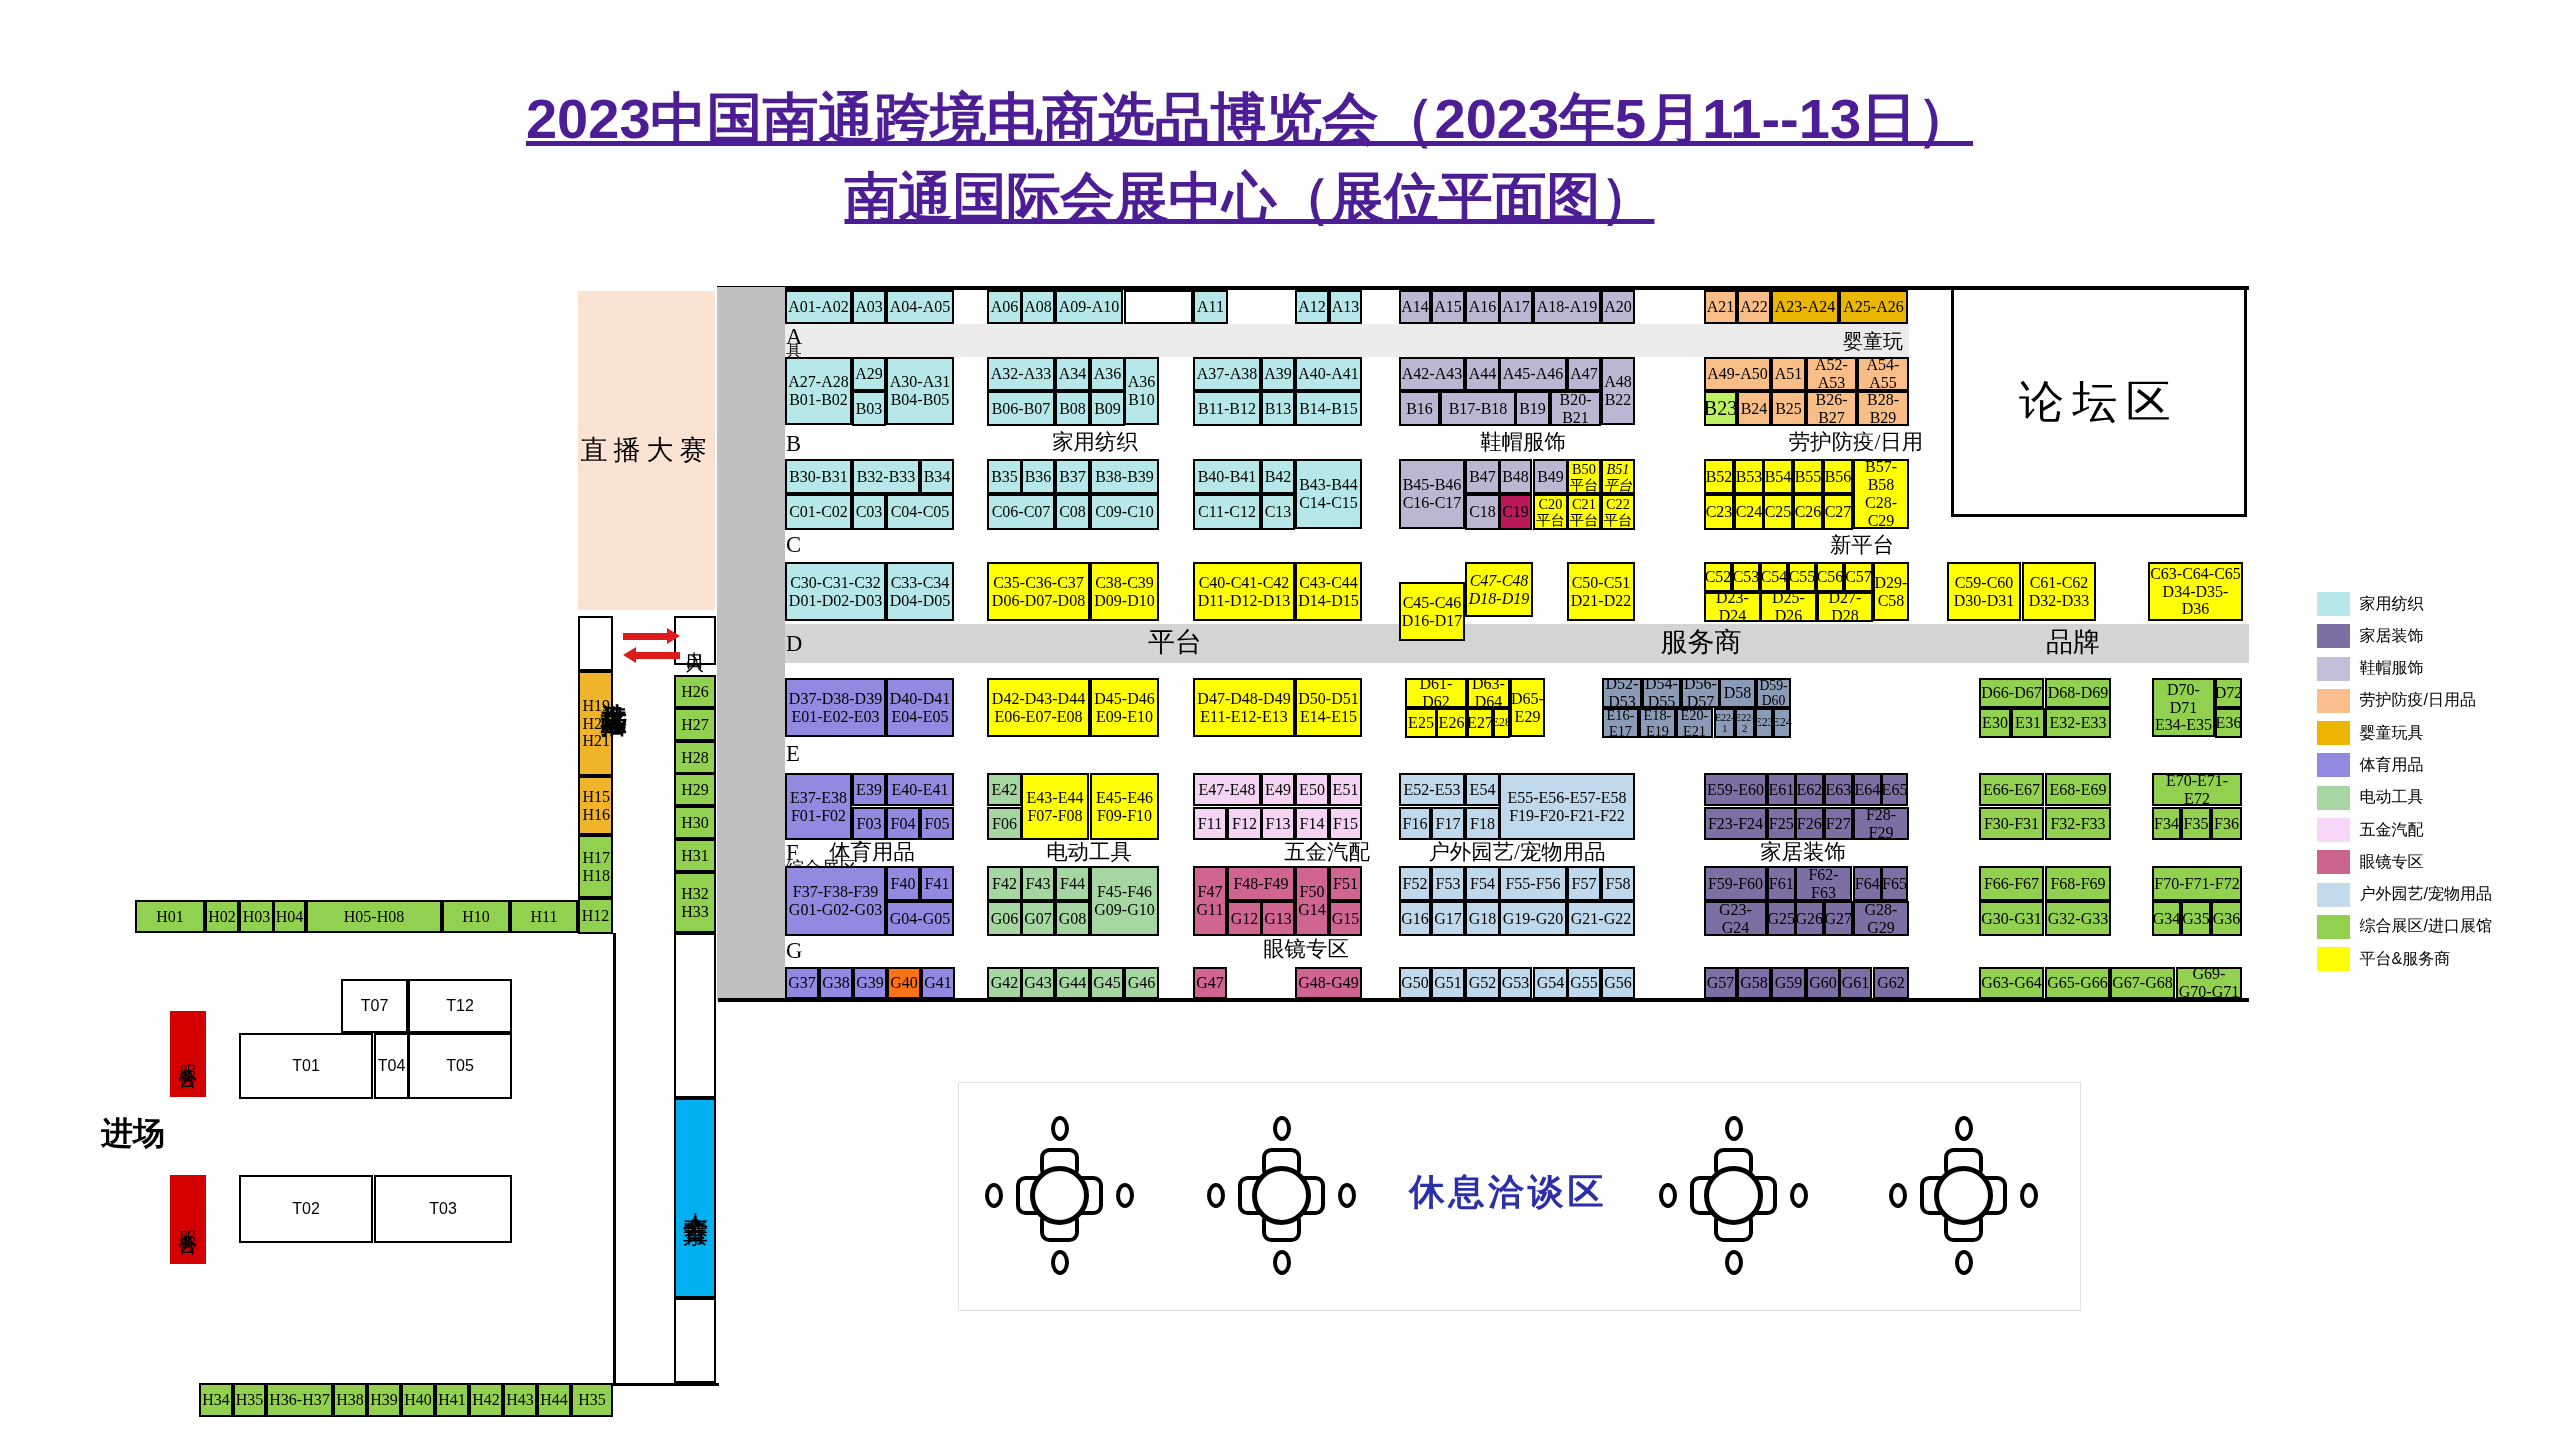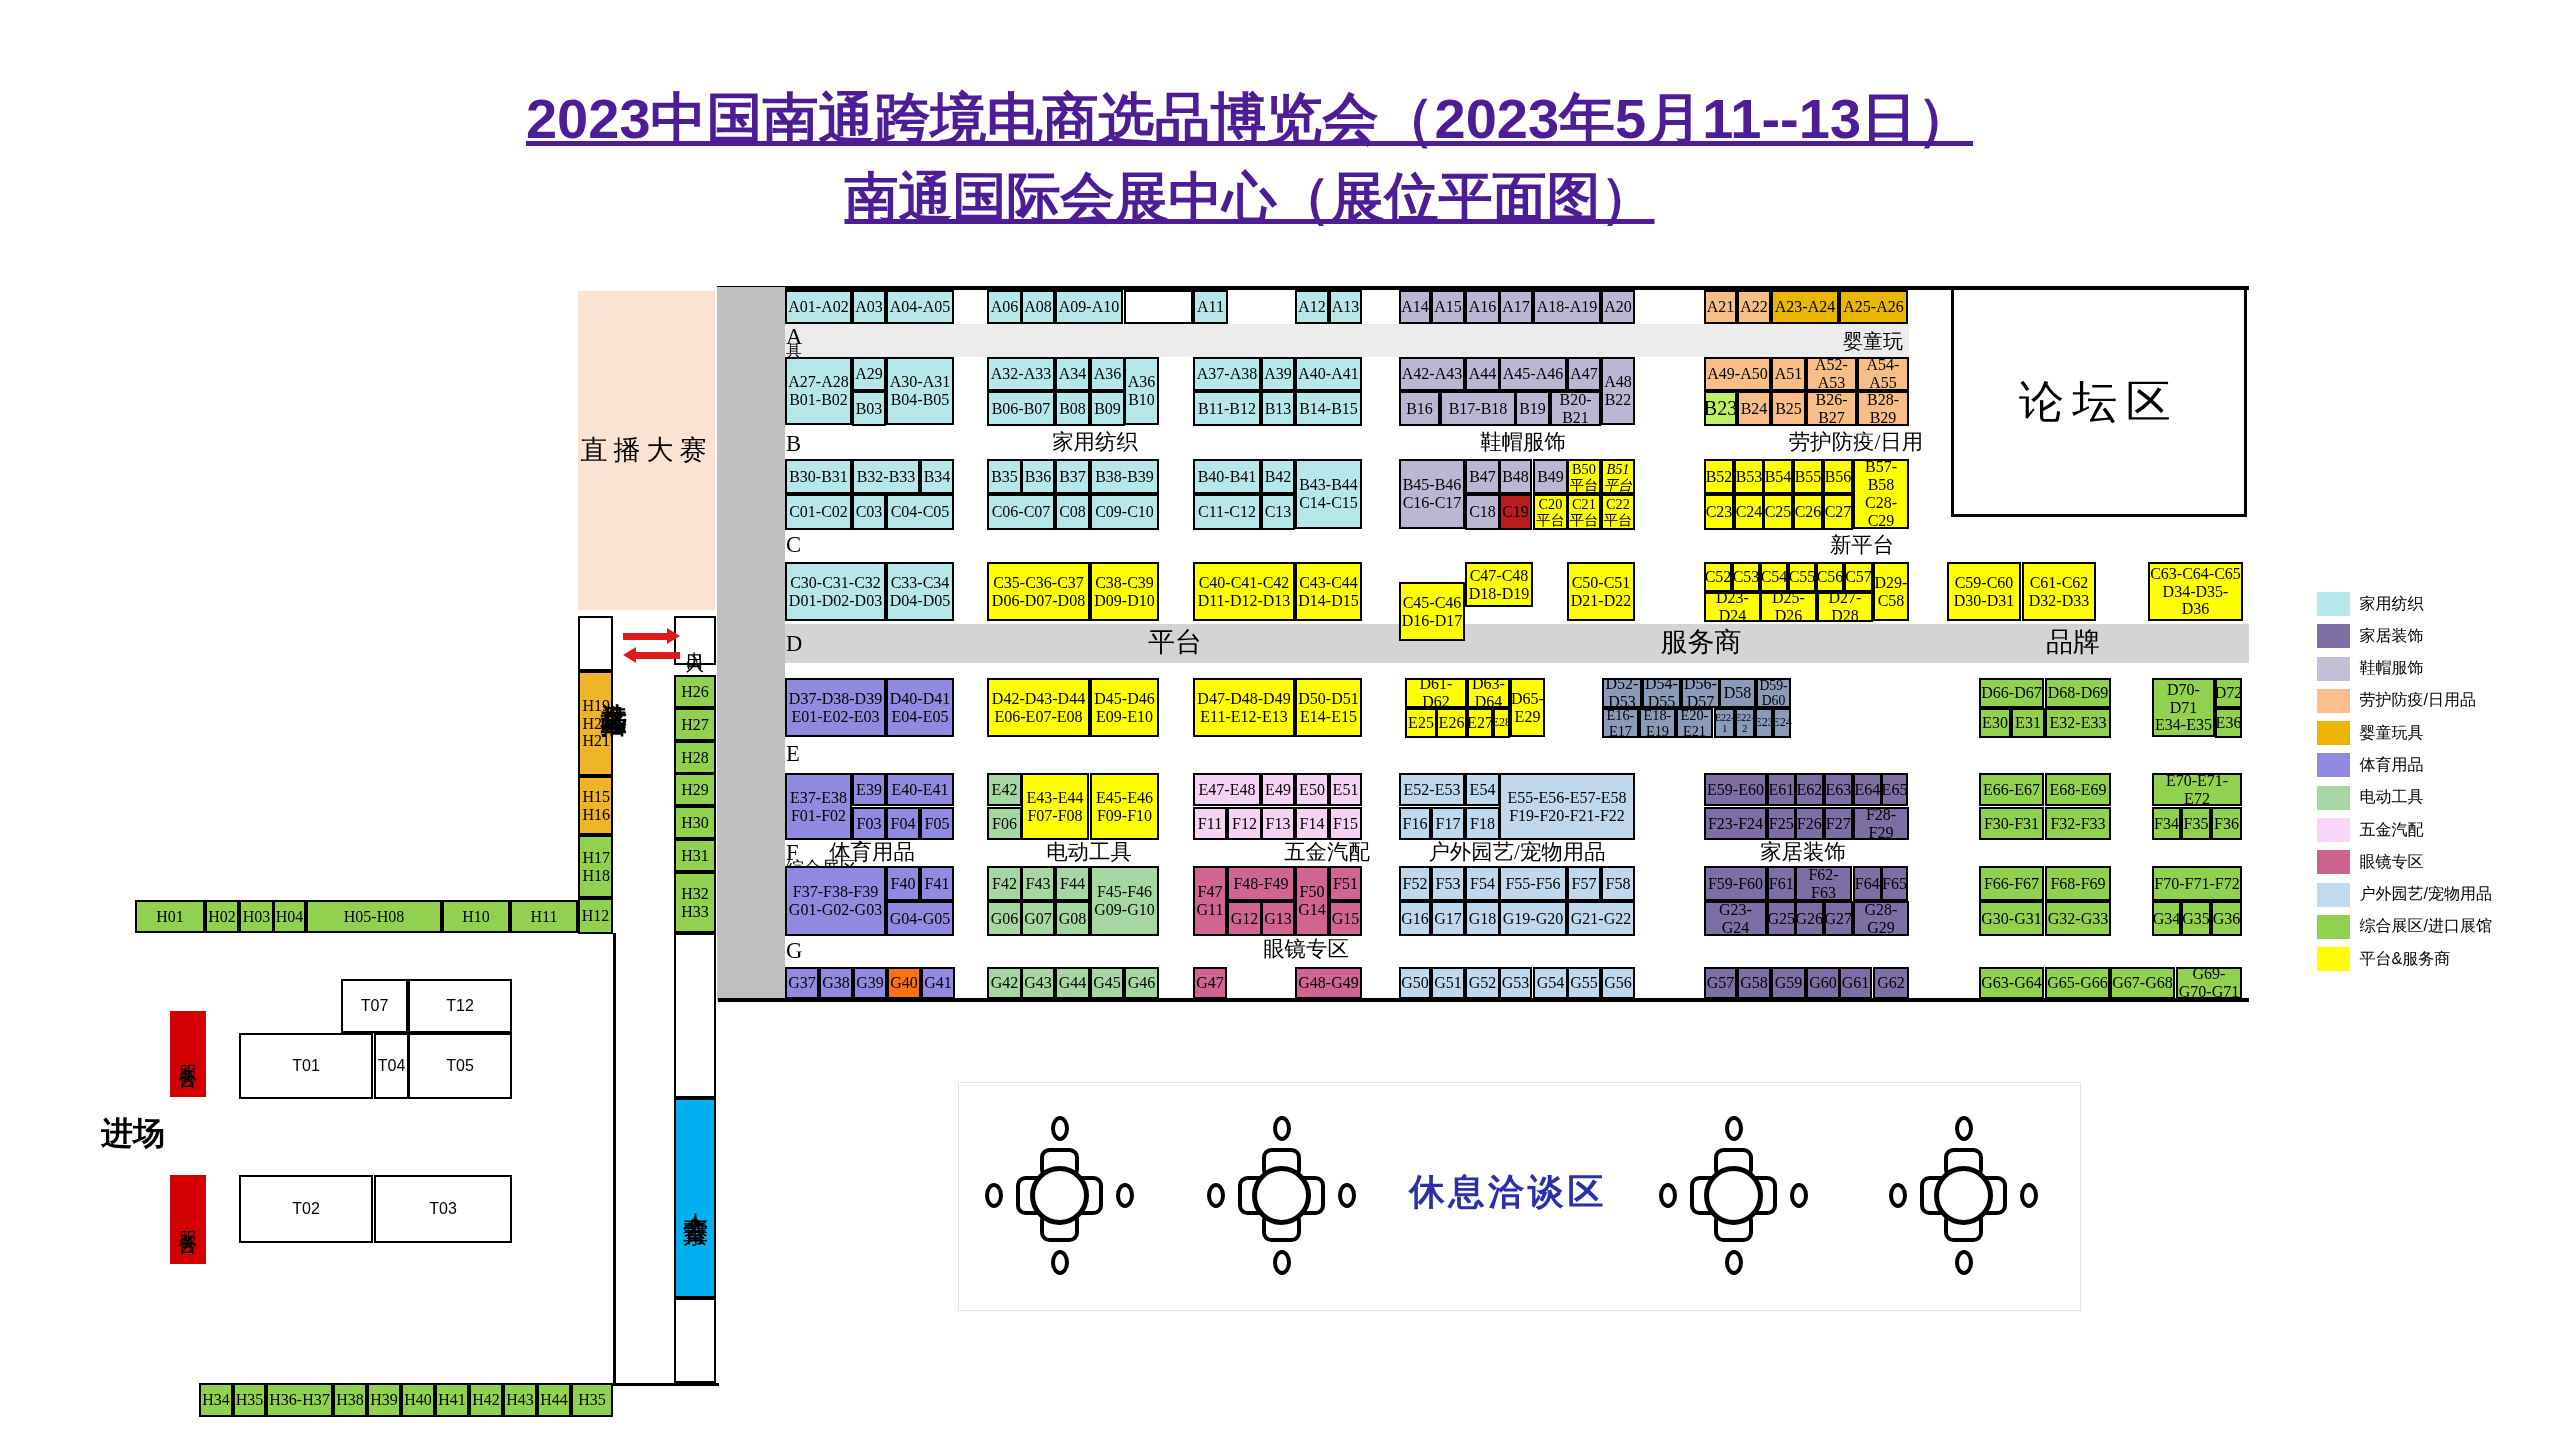--- a/index.html
+++ b/index.html
@@ -130,21 +130,21 @@
       <div class="cell" style="left: 1399px; top: 459px; width: 66px; height: 70px; background: rgb(189, 182, 211); border: 2.4px solid rgb(0, 0, 0); font-size: 16px; z-index: 1;">B45-B46
 C16-C17</div>
       <div class="cell" style="left: 1465px; top: 459px; width: 35px; height: 35px; background: rgb(189, 182, 211); border: 2.4px solid rgb(0, 0, 0); font-size: 16px; z-index: 1;">B47</div>
       <div class="cell" style="left: 1499px; top: 459px; width: 33px; height: 35px; background: rgb(189, 182, 211); border: 2.4px solid rgb(0, 0, 0); font-size: 16px; z-index: 1;">B48</div>
       <div class="cell" style="left: 1533px; top: 459px; width: 35px; height: 35px; background: rgb(189, 182, 211); border: 2.4px solid rgb(0, 0, 0); font-size: 16px; z-index: 1;">B49</div>
       <div class="cell" style="left: 1567px; top: 459px; width: 34px; height: 35px; background: rgb(255, 255, 0); border: 2.4px solid rgb(0, 0, 0); font-size: 14.3px; z-index: 1;">B50
 平台</div>
       <div class="cell" style="left: 1601px; top: 459px; width: 34px; height: 35px; background: rgb(255, 255, 0); border: 2.4px solid rgb(0, 0, 0); font-size: 14.3px; z-index: 1; font-style: italic;">B51
 平台</div>
       <div class="cell" style="left: 1465px; top: 494px; width: 35px; height: 36px; background: rgb(189, 182, 211); border: 2.4px solid rgb(0, 0, 0); font-size: 16px; z-index: 1;">C18</div>
-      <div class="cell" style="left: 1499px; top: 494px; width: 33px; height: 36px; background: #b91c1c; border: 2.4px solid rgb(0, 0, 0); font-size: 16px; z-index: 1;">C19</div>
+      <div class="cell" style="left: 1499px; top: 494px; width: 33px; height: 36px; background: #be185d; border: 2.4px solid rgb(0, 0, 0); font-size: 16px; z-index: 1;">C19</div>
       <div class="cell" style="left: 1533px; top: 494px; width: 35px; height: 36px; background: rgb(255, 255, 0); border: 2.4px solid rgb(0, 0, 0); font-size: 14.3px; z-index: 1;">C20
 平台</div>
       <div class="cell" style="left: 1567px; top: 494px; width: 34px; height: 36px; background: rgb(255, 255, 0); border: 2.4px solid rgb(0, 0, 0); font-size: 14.3px; z-index: 1;">C21
 平台</div>
       <div class="cell" style="left: 1601px; top: 494px; width: 34px; height: 36px; background: rgb(255, 255, 0); border: 2.4px solid rgb(0, 0, 0); font-size: 14.3px; z-index: 1;">C22
 平台</div>
       <div class="cell" style="left: 1704px; top: 459px; width: 30px; height: 35px; background: rgb(255, 255, 0); border: 2.4px solid rgb(0, 0, 0); font-size: 16px; z-index: 1;">B52</div>
       <div class="cell" style="left: 1734px; top: 459px; width: 30px; height: 35px; background: rgb(255, 255, 0); border: 2.4px solid rgb(0, 0, 0); font-size: 16px; z-index: 1;">B53</div>
       <div class="cell" style="left: 1763px; top: 459px; width: 30px; height: 35px; background: rgb(255, 255, 0); border: 2.4px solid rgb(0, 0, 0); font-size: 16px; z-index: 1;">B54</div>
       <div class="cell" style="left: 1793px; top: 459px; width: 30px; height: 35px; background: rgb(255, 255, 0); border: 2.4px solid rgb(0, 0, 0); font-size: 16px; z-index: 1;">B55</div>
@@ -163,21 +163,21 @@
       <div class="cell" style="left: 987px; top: 562px; width: 103px; height: 59px; background: rgb(255, 255, 0); border: 2.4px solid rgb(0, 0, 0); font-size: 16px; z-index: 1;">C35-C36-C37
 D06-D07-D08</div>
       <div class="cell" style="left: 1090px; top: 562px; width: 69px; height: 59px; background: rgb(255, 255, 0); border: 2.4px solid rgb(0, 0, 0); font-size: 16px; z-index: 1;">C38-C39
 D09-D10</div>
       <div class="cell" style="left: 1193px; top: 562px; width: 102px; height: 59px; background: rgb(255, 255, 0); border: 2.4px solid rgb(0, 0, 0); font-size: 16px; z-index: 1;">C40-C41-C42
 D11-D12-D13</div>
       <div class="cell" style="left: 1295px; top: 562px; width: 67px; height: 59px; background: rgb(255, 255, 0); border: 2.4px solid rgb(0, 0, 0); font-size: 16px; z-index: 1;">C43-C44
 D14-D15</div>
       <div class="cell" style="left: 1399px; top: 582px; width: 66px; height: 59px; background: rgb(255, 255, 0); border: 2.4px solid rgb(0, 0, 0); font-size: 16px; z-index: 1;">C45-C46
 D16-D17</div>
-      <div class="cell" style="left: 1465px; top: 562px; width: 68px; height: 45px; background: rgb(255, 255, 0); border: 2.4px solid rgb(0, 0, 0); font-size: 16px; z-index: 1;">C47-C48
+      <div class="cell" style="left: 1465px; top: 562px; width: 68px; height: 55px; background: rgb(255, 255, 0); border: 2.4px solid rgb(0, 0, 0); font-size: 16px; z-index: 1; font-style: italic;">C47-C48
 D18-D19</div>
       <div class="cell" style="left: 1567px; top: 562px; width: 68px; height: 59px; background: rgb(255, 255, 0); border: 2.4px solid rgb(0, 0, 0); font-size: 16px; z-index: 1;">C50-C51
 D21-D22</div>
       <div class="cell" style="left: 1704px; top: 562px; width: 28px; height: 30px; background: rgb(255, 255, 0); border: 2.4px solid rgb(0, 0, 0); font-size: 16px; z-index: 1;">C52</div>
       <div class="cell" style="left: 1732px; top: 562px; width: 28px; height: 30px; background: rgb(255, 255, 0); border: 2.4px solid rgb(0, 0, 0); font-size: 16px; z-index: 1;">C53</div>
       <div class="cell" style="left: 1760px; top: 562px; width: 28px; height: 30px; background: rgb(255, 255, 0); border: 2.4px solid rgb(0, 0, 0); font-size: 16px; z-index: 1;">C54</div>
       <div class="cell" style="left: 1788px; top: 562px; width: 28px; height: 30px; background: rgb(255, 255, 0); border: 2.4px solid rgb(0, 0, 0); font-size: 16px; z-index: 1;">C55</div>
       <div class="cell" style="left: 1816px; top: 562px; width: 28px; height: 30px; background: rgb(255, 255, 0); border: 2.4px solid rgb(0, 0, 0); font-size: 16px; z-index: 1;">C56</div>
       <div class="cell" style="left: 1844px; top: 562px; width: 29px; height: 30px; background: rgb(255, 255, 0); border: 2.4px solid rgb(0, 0, 0); font-size: 16px; z-index: 1;">C57</div>
       <div class="cell" style="left: 1704px; top: 592px; width: 57px; height: 30px; background: rgb(255, 255, 0); border: 2.4px solid rgb(0, 0, 0); font-size: 16px; z-index: 1;">D23-D24</div>

